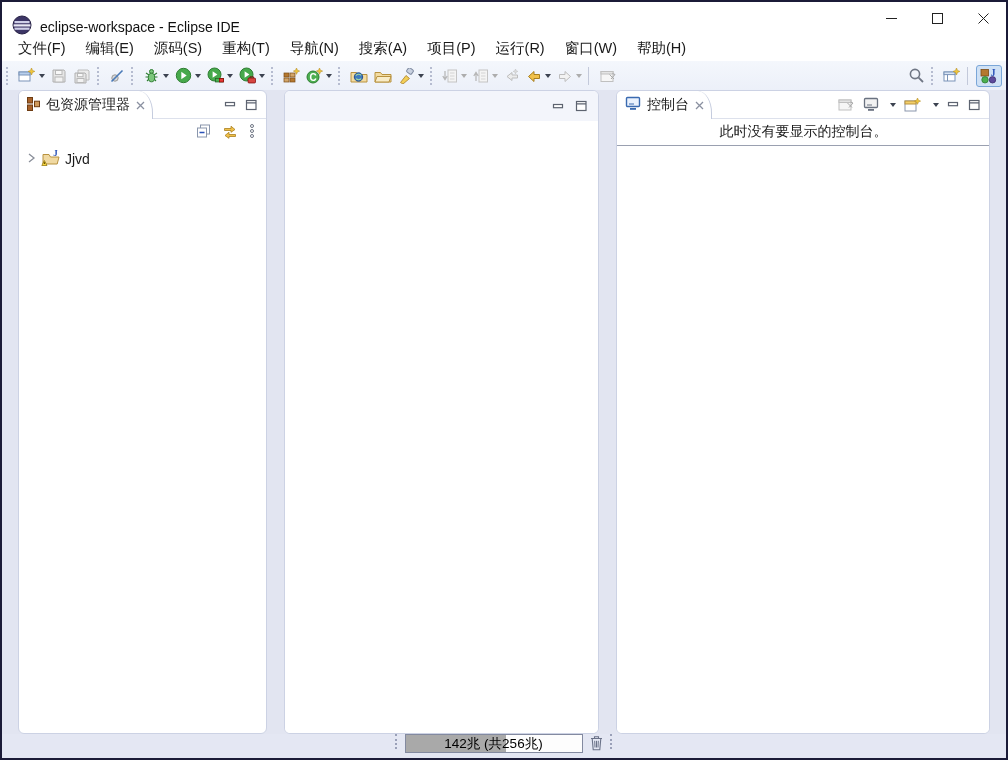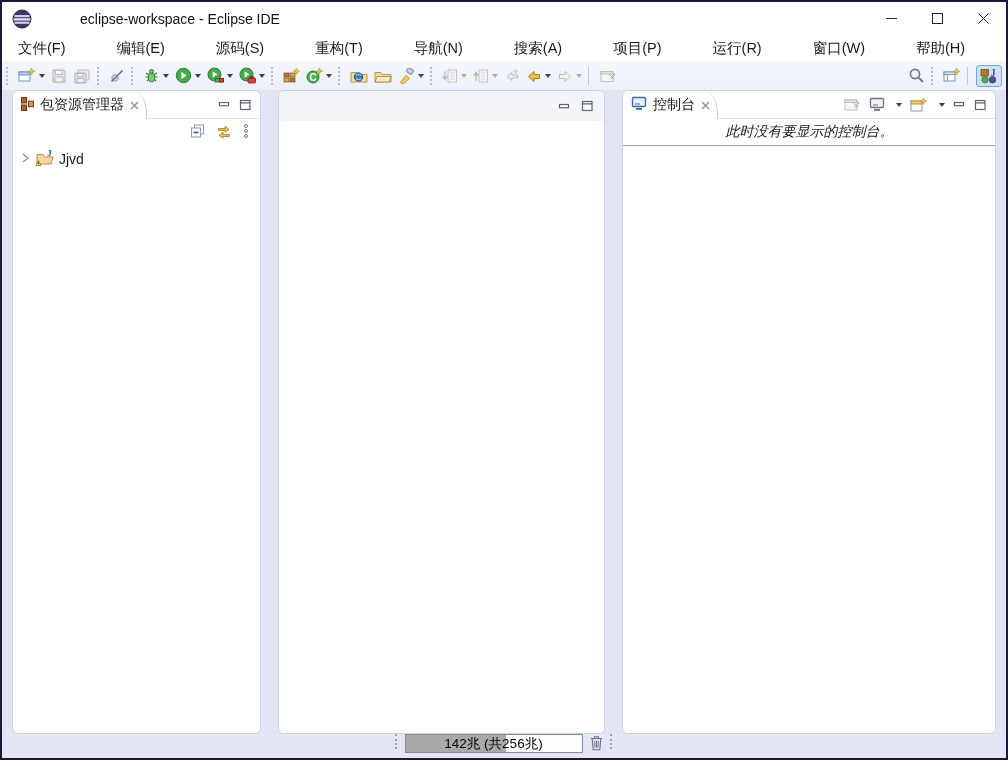--- a/index.html
+++ b/index.html
@@ -1,63 +1,63 @@
 <!DOCTYPE html>
 <html><head>
 <meta charset="utf-8">
 <style>
   * { box-sizing: border-box; margin: 0; padding: 0; }
   html,body { width:1008px; height:760px; }
   body { font-family: "Liberation Sans", "DejaVu Sans", sans-serif; background:#fff; }
   .window { width:1008px; height:760px; border:2px solid #1b1b38; display:flex; flex-direction:column; background:#fff; }
 
   
-  .titlebar { height:33px; background:#fff; display:flex; align-items:center; flex:none;gap:40px; }
+  .titlebar { height:33px; background:#fff; display:flex; align-items:flex-end; flex:none; }
   .titlebar .logo { margin-left:10px; display:flex; }
   .titlebar .wtitle { margin-left:8px; font-size:14px; color:#111; }
   .win-controls { margin-left:auto; display:flex; height:100%; }
   .win-btn { width:46px; height:100%; display:flex; align-items:center; justify-content:center; cursor:default; }
 
   
-  .menubar { height:26px; background:#fff; display:flex; align-items:center; padding-left:6px; flex:none;gap:31px; }
+  .menubar { height:26px; background:#fff; display:flex; align-items:center; padding-left:6px; flex:none; }
   .menu-item { font-size:14.5px; color:#1a1a1a; padding:3px 10px; cursor:default; }
 
   
   .toolbar { height:29px; flex:none; background:linear-gradient(#f4f7fc,#ecf0f9); display:flex; align-items:center; padding:0 4px; }
   .tb { display:flex; align-items:center; padding:2px 2px; margin:0 1px; }
   .dd { width:0; height:0; border-left:3.5px solid transparent; border-right:3.5px solid transparent; border-top:4px solid #3c4250; margin-left:3px; }
   .dd.dis { border-top-color:#adadad; }
   .tsep { width:4px; height:18px; border-left:2px dotted #b6bcd0; margin:0 5px 0 3px; }
   .tsep.solid { border-left:1px solid #c3c9da; }
   .tspacer { flex:1; }
   .persp-active { background:#cfe1f5; border:1px solid #7aa6d8; border-radius:3px; padding:2px 3px; display:flex; align-items:center; }
 
   
-  .main { flex:1; background:#e2e5f1; display:flex; padding:0 10px; gap:17px; overflow:hidden; }
+  .main { flex:1; background:#e2e5f1; display:flex; padding:0 16px; gap:17px; overflow:hidden; }
   .panel { background:#fff; border:1px solid #ccd2e4; border-radius:6px; display:flex; flex-direction:column; overflow:hidden; margin:0; }
   .panel-left { width:249px; flex:none; }
   .panel-center { flex:1; }
   .panel-right { width:374px; flex:none;text-align:center; }
 
   .phdr { height:28px; display:flex; align-items:stretch; border-bottom:1px solid #dde1ec; flex:none; }
   .tab { display:flex; align-items:center; gap:6px; padding:0 7px 0 8px; font-size:14px; color:#222; background:#fff;
          border-right:1px solid #c5ccde; border-top-right-radius:14px 22px; margin-bottom:-1px; cursor:default; }
   .hdr-btns { margin-left:auto; display:flex; align-items:center; gap:8px; padding-right:8px; }
   .hbtn { display:flex; align-items:center; cursor:default; }
 
   .view-toolbar { height:24px; display:flex; align-items:center; justify-content:flex-end; gap:10px; padding-right:10px; flex:none; }
 
   .tree { padding:4px 0 0 6px; }
   .tree-row { display:flex; align-items:center; gap:4px; height:24px; font-size:14px; color:#1a1a1a; cursor:default; }
 
   .editor-hdr { height:30px; background:#f3f5fb; display:flex; align-items:center; justify-content:flex-end; gap:10px; padding-right:10px; flex:none; }
   .editor-body { flex:1; background:#fff; }
 
   .console-body { flex:1; background:#fff; }
-  .console-msg { font-size:14px; color:#1a1a1a; padding:4px 2px 4px 3px; border-bottom:1px solid #9aa0b0;font-style:italic; }
+  .console-msg { font-size:14px; color:#1a1a1a; padding:4px 2px 4px 3px; border-bottom:1px solid #9aa0b0; }
 
   
   .statusbar { height:24px; flex:none; background:#e4e7f3; display:flex; align-items:flex-start; justify-content:center; gap:6px; }
   .handle { width:4px; height:15px; border-left:2px dotted #9aa0b8; }
   .heap { position:relative; width:178px; height:19px; border:1px solid #838aa0; background:#fdfdfd; }
   .heap-used { position:absolute; left:0; top:0; bottom:0; background:#a9a9a9; }
   .heap-label { position:absolute; inset:0; display:flex; align-items:center; justify-content:center; font-size:13.5px; color:#000; }
   .gc { display:flex; align-items:center; cursor:default; }
 </style>
 </head>

